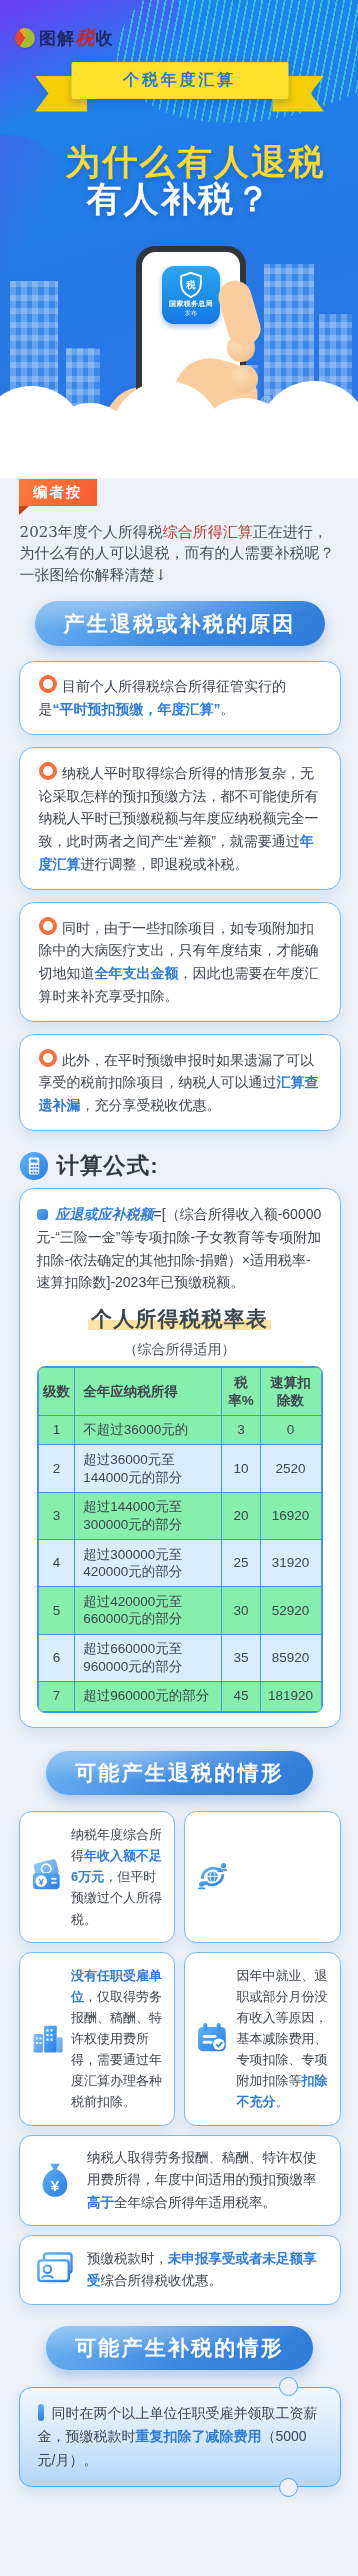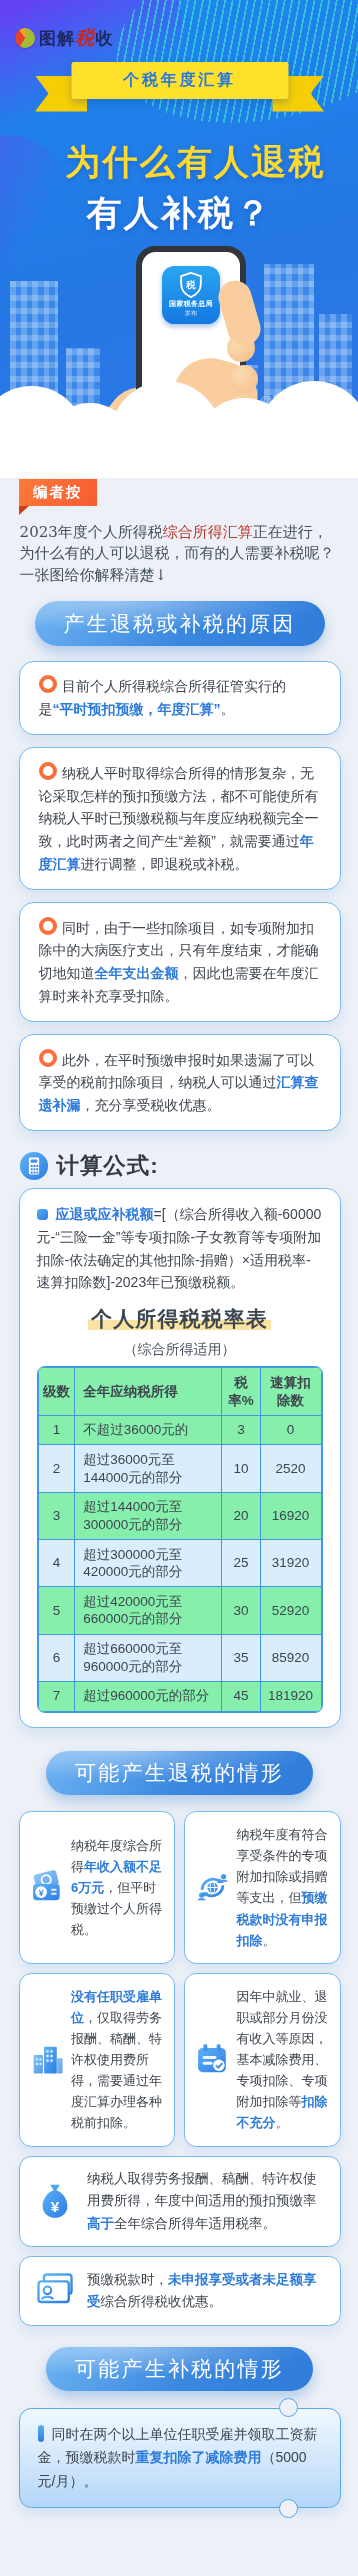--- a/index.html
+++ b/index.html
@@ -38,21 +38,21 @@
   .ribbon{position:absolute;top:62px;left:50%;transform:translateX(-50%);}
   .ribbon .band{position:relative;z-index:2;display:block;min-width:179px;padding:7.9px 19px;
     background:#ffe12b;border-radius:2.2px;text-align:center;
     font-size:16px;font-weight:900;color:#2677e0;letter-spacing:2.8px;box-shadow:0 3.4px 7.9px rgba(20,60,140,.25);}
   .ribbon .tail{position:absolute;top:13.5px;width:52px;height:36px;background:#f6ce06;z-index:1;}
   .ribbon .tail.l{left:-36px;clip-path:polygon(0 0,100% 0,100% 100%,0 100%,26% 50%);}
   .ribbon .tail.r{right:-36px;clip-path:polygon(0 0,100% 0,74% 50%,100% 100%,0 100%);}
   .h-title{position:absolute;left:0;right:0;text-align:center;font-weight:900;font-size:35px;letter-spacing:2.2px;
     text-shadow:0 2.2px 5.6px rgba(16,60,150,.35);}
   .h-title.t1{top:139px;color:#ffd92e;padding-left:32px;}
-  .h-title.t2{top:190px;color:#ffffff;}
+  .h-title.t2{top:176px;color:#ffffff;}
   .phone{position:absolute;left:136px;top:246px;width:110px;height:241px;background:#33353c;border-radius:19px;
     padding:6.2px;box-sizing:border-box;z-index:3;}
   .screen{width:100%;height:100%;background:#fff;border-radius:13.5px;display:flex;flex-direction:column;align-items:center;}
   .appicon{margin-top:13.5px;width:58px;height:58px;border-radius:12.3px;
     background:linear-gradient(180deg,#2aa6f2 0%,#1478e0 100%);
     display:flex;flex-direction:column;align-items:center;justify-content:flex-start;
     box-shadow:0 2.2px 5.6px rgba(20,90,190,.35);}
   .appicon svg{margin-top:4.5px;}
   .app-org{font-size:7px;font-weight:700;color:#fff;letter-spacing:0.3px;line-height:1.2;}
   .app-pub{font-size:6.2px;color:#e8f6ff;line-height:1.3;}
@@ -79,25 +79,25 @@
   .cloud-strip{width:359px;height:29px;background:#fff;margin-top:0;}
   
   .content{position:relative;padding:0 18.5px;background:#edf1f7;}
   .tag{display:inline-block;margin-top:1.1px;background:linear-gradient(120deg,#fb7a3c,#f75c2e);
     color:#fff;font-size:14.6px;font-weight:800;letter-spacing:1.7px;padding:3.9px 14.6px;position:relative;z-index:2;}
   .tag-fold{width:0;height:0;border-top:9px solid #c8401d;border-right:10px solid transparent;}
   .intro{margin:6.7px 1.1px 0;font-family:"DejaVu Serif","Liberation Serif",serif;
     font-size:15px;line-height:1.45;color:#44505c;}
   .t-red{color:#b93a2b;}
   .t-blue{color:#2e7bd9;font-weight:700;}
-  .t-bluei{color:#2e7bd9;font-weight:800;}
+  .t-bluei{color:#2e7bd9;font-weight:800;font-style:italic;}
   .sec-title{margin:12.3px auto 0;width:max-content;max-width:100%;padding:8.4px 29px;border-radius:560px;
     background:radial-gradient(130% 120% at 28% 0%,rgba(255,255,255,.38),rgba(255,255,255,0) 55%),
                linear-gradient(130deg,#6fb4f2 0%,#3a87e0 55%,#2e7bd9 100%);
-    color:#fff;font-size:21px;font-weight:400;letter-spacing:2.2px;text-align:center;
+    color:#fff;font-size:21px;font-weight:700;letter-spacing:2.2px;text-align:center;
     box-shadow:0 6.7px 13.5px rgba(64,130,210,.35);}
   .sec-title.first{margin-top:14.6px;}
   .card{background:#fff;border:1.7px solid #74b9f4;border-radius:14.6px;box-shadow:0 5.6px 12.3px rgba(90,150,220,.16);
     padding:13.5px 19px;margin-top:12.3px;font-size:14px;line-height:1.62;color:#3e454f;}
   .card.mt{margin-top:14.6px;}
   .ring{display:inline-block;width:10px;height:10px;border:4.5px solid #fb6d3a;border-radius:50%;
     margin-right:5.6px;vertical-align:-2.2px;}
   .calc-head{display:flex;align-items:center;gap:7.9px;margin-top:19px;}
   .calc-head .label{font-size:22.4px;font-weight:900;color:#333a44;letter-spacing:1.1px;}
   .sqdot{display:inline-block;width:11.2px;height:11.2px;border-radius:3.4px;margin-right:7.9px;vertical-align:-0.6px;
@@ -336,21 +336,20 @@
         <circle cx="32" cy="32" r="9" fill="url(#gb)"></circle>
         <g stroke="#ffffff" stroke-width="1.6" fill="none">
             <ellipse cx="32" cy="32" rx="4" ry="9"></ellipse>
             <line x1="23" y1="32" x2="41" y2="32"></line>
           </g>
         <circle cx="51" cy="13" r="4.5" fill="url(#gb)"></circle>
           <path d="M44 22 c1-5 13-5 14 0 z" fill="url(#gb)"></path>
         <circle cx="13" cy="45" r="4.5" fill="url(#gb)"></circle>
           <path d="M6 54 c1-5 13-5 14 0 z" fill="url(#gb)"></path>
       </svg>
-      <span><span>纳税年度有符合享受条件的专项附加扣除或捐赠等支出，但</span><span class="t-blue">预缴税款时没有申报扣除</span><span>。</span></span>
     </div>
     <div class="gcard">
       <svg class="ic" viewBox="0 0 64 64">
         <rect x="8" y="24" width="16" height="32" rx="1.5" fill="url(#gb)" opacity=".8"></rect>
         <rect x="26" y="10" width="22" height="46" rx="1.5" fill="url(#gb)"></rect>
         <rect x="48" y="30" width="10" height="26" rx="1.5" fill="url(#gb)" opacity=".75"></rect>
         <g fill="#ffffff" opacity=".85">
           <rect x="30" y="16" width="4" height="4"></rect>
             <rect x="37" y="16" width="4" height="4"></rect>
           <rect x="30" y="24" width="4" height="4"></rect>

